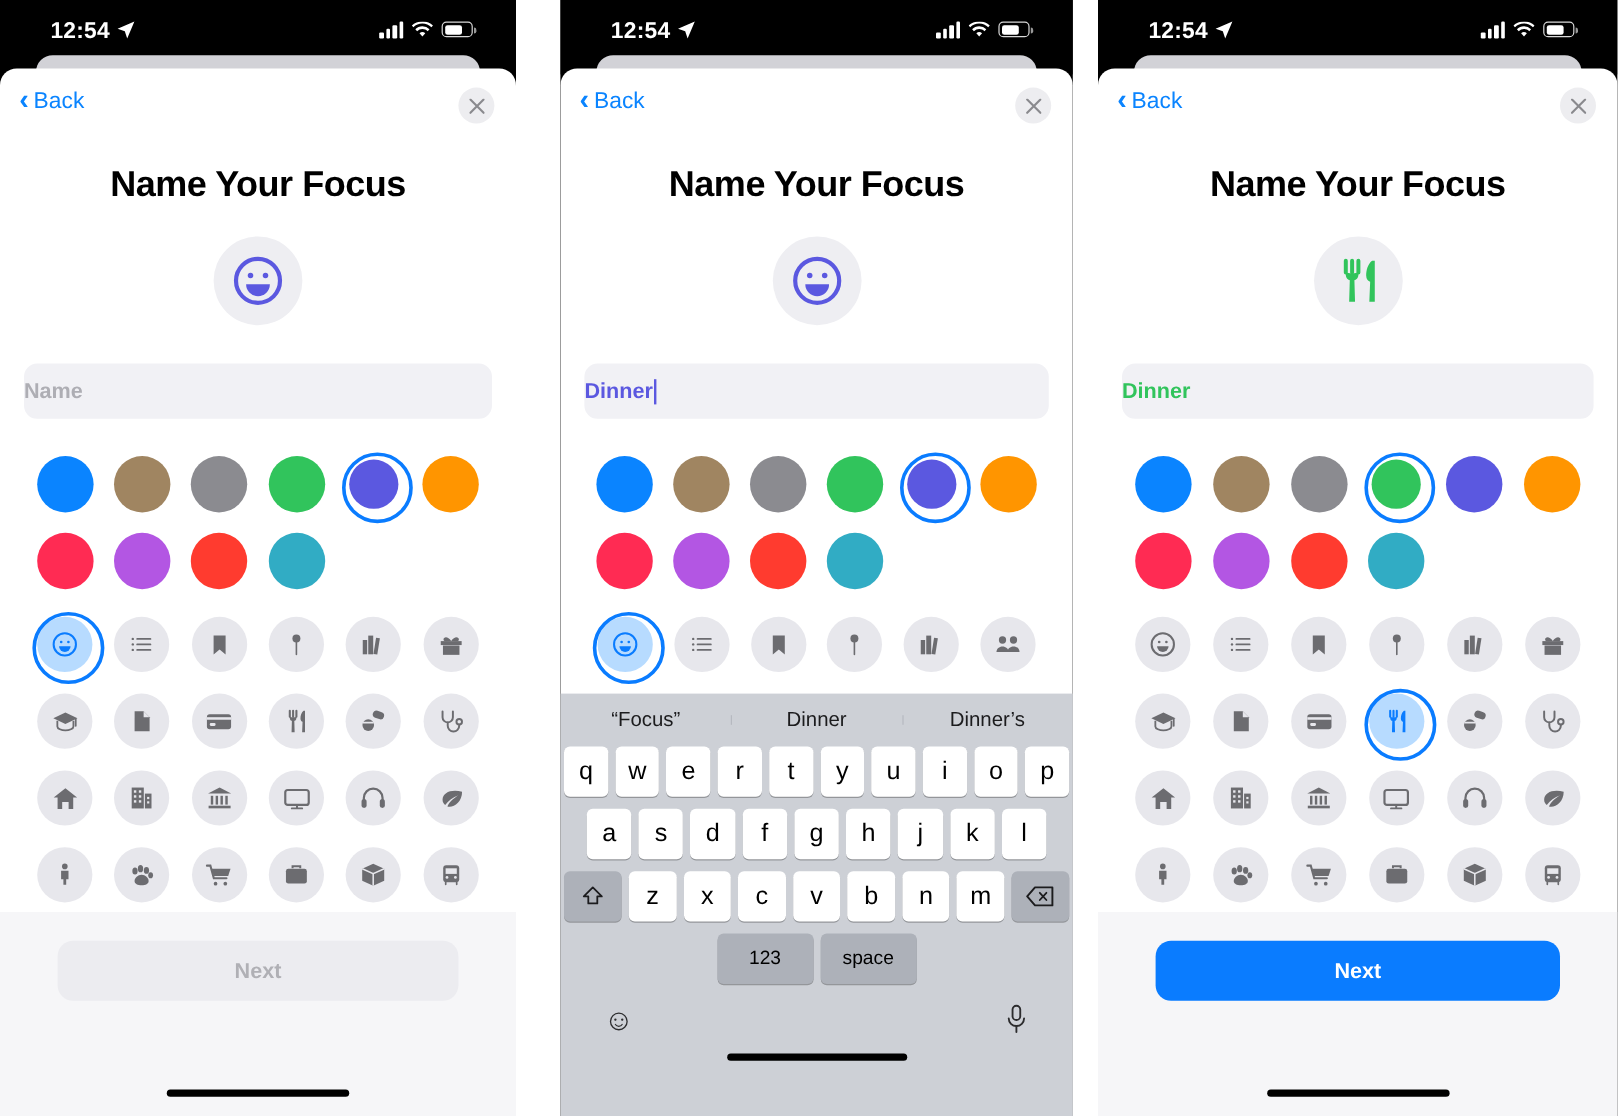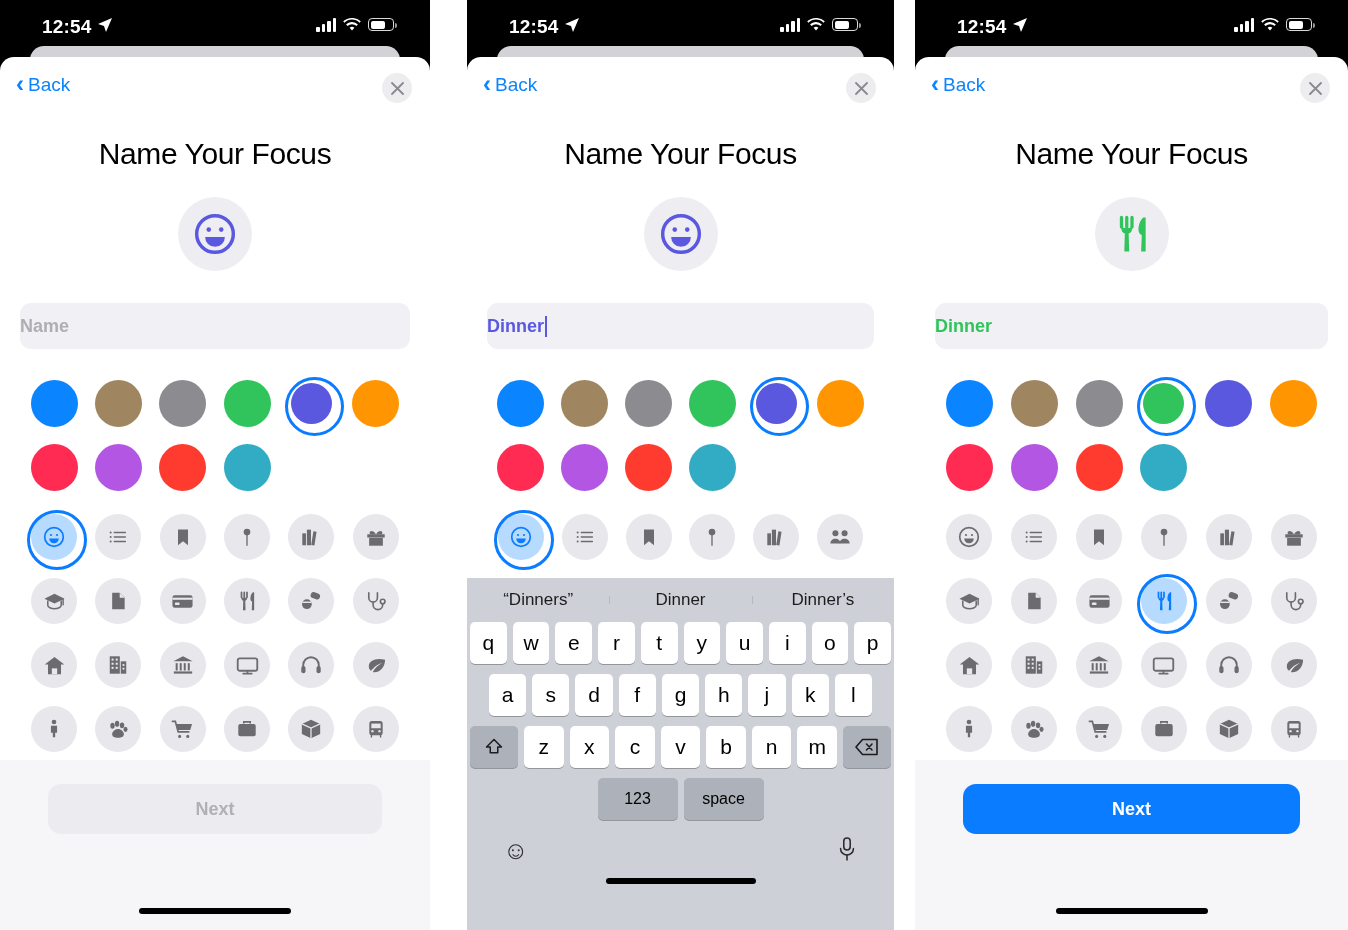--- a/index.html
+++ b/index.html
@@ -72,21 +72,21 @@
   .back .chev { font-size: 24px; font-weight: 600; line-height: 1; margin-top:-2px;}
   .closebtn {
     position: absolute; right: 18px; top: 16px;
     width: 30px; height: 30px; border-radius: 50%;
     background: #ededf0; color: #8a8a8e;
     display: flex; align-items: center; justify-content: center;
     font-size: 18px; line-height: 1;
   }
 
   .title {
-    text-align: center; font-size: 30px; font-weight: normal;
+    text-align: center; font-size: 30px; font-weight: bold;
     color: #000; margin-top: 18px; letter-spacing: -0.4px;
   }
 
   .avatar-wrap { display: flex; justify-content: center; margin-top: 26px; }
   .avatar {
     width: 74px; height: 74px; border-radius: 50%;
     background: #eeeef2; display: flex; align-items: center; justify-content: center;
   }
 
   .namefield {
@@ -676,21 +676,21 @@
                   <path d="M1.5 19c0-3.2 2.5-5.2 5.5-5.2s5.5 2 5.5 5.2z" fill="currentColor"></path>
                   <path d="M11.5 19c0-3.2 2.5-5.2 5.5-5.2s5.5 2 5.5 5.2z" fill="currentColor"></path>
                 </svg>
               </span>
             </div>
         </div>
       </div>
 
       <div class="keyboard">
         <div class="predict">
-          <div class="pred">“Dinners”</div>
+          <div class="pred">“Focus”</div>
           <div class="pred">Dinner</div>
           <div class="pred">Dinner’s</div>
         </div>
         <div class="krow">
           <div class="key">q</div>
           <div class="key">w</div>
           <div class="key">e</div>
           <div class="key">r</div>
           <div class="key">t</div>
           <div class="key">y</div>

